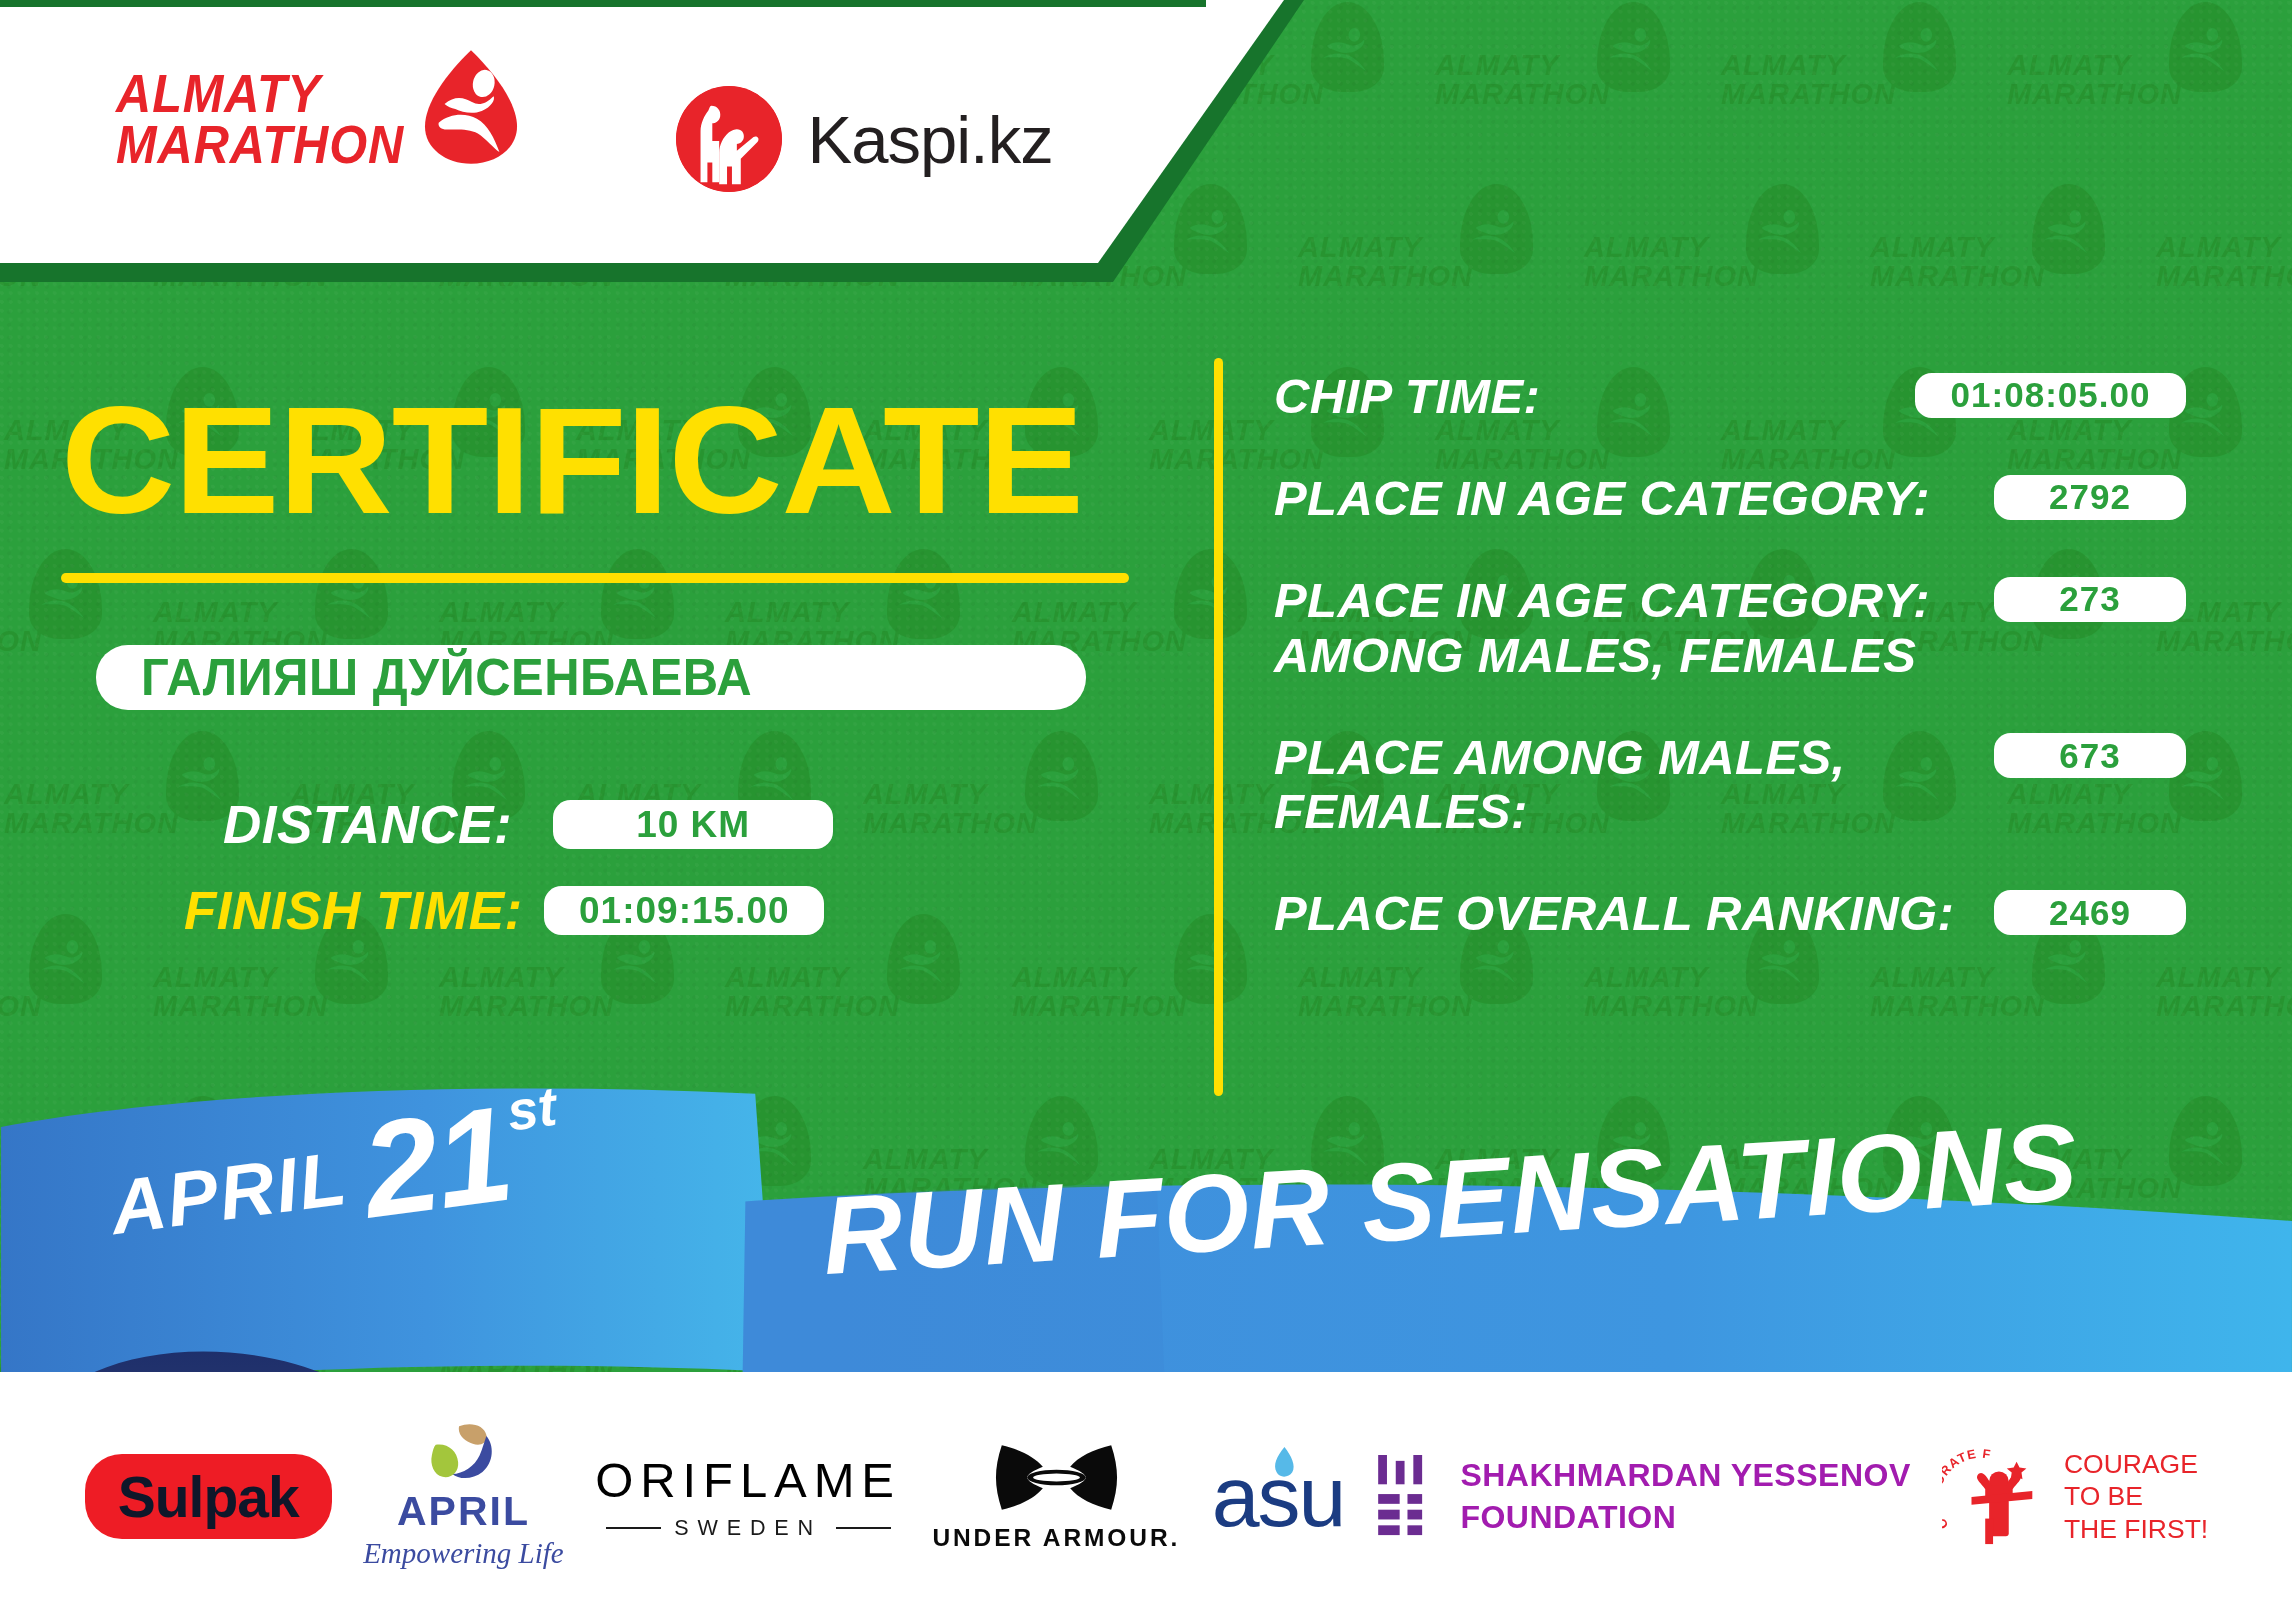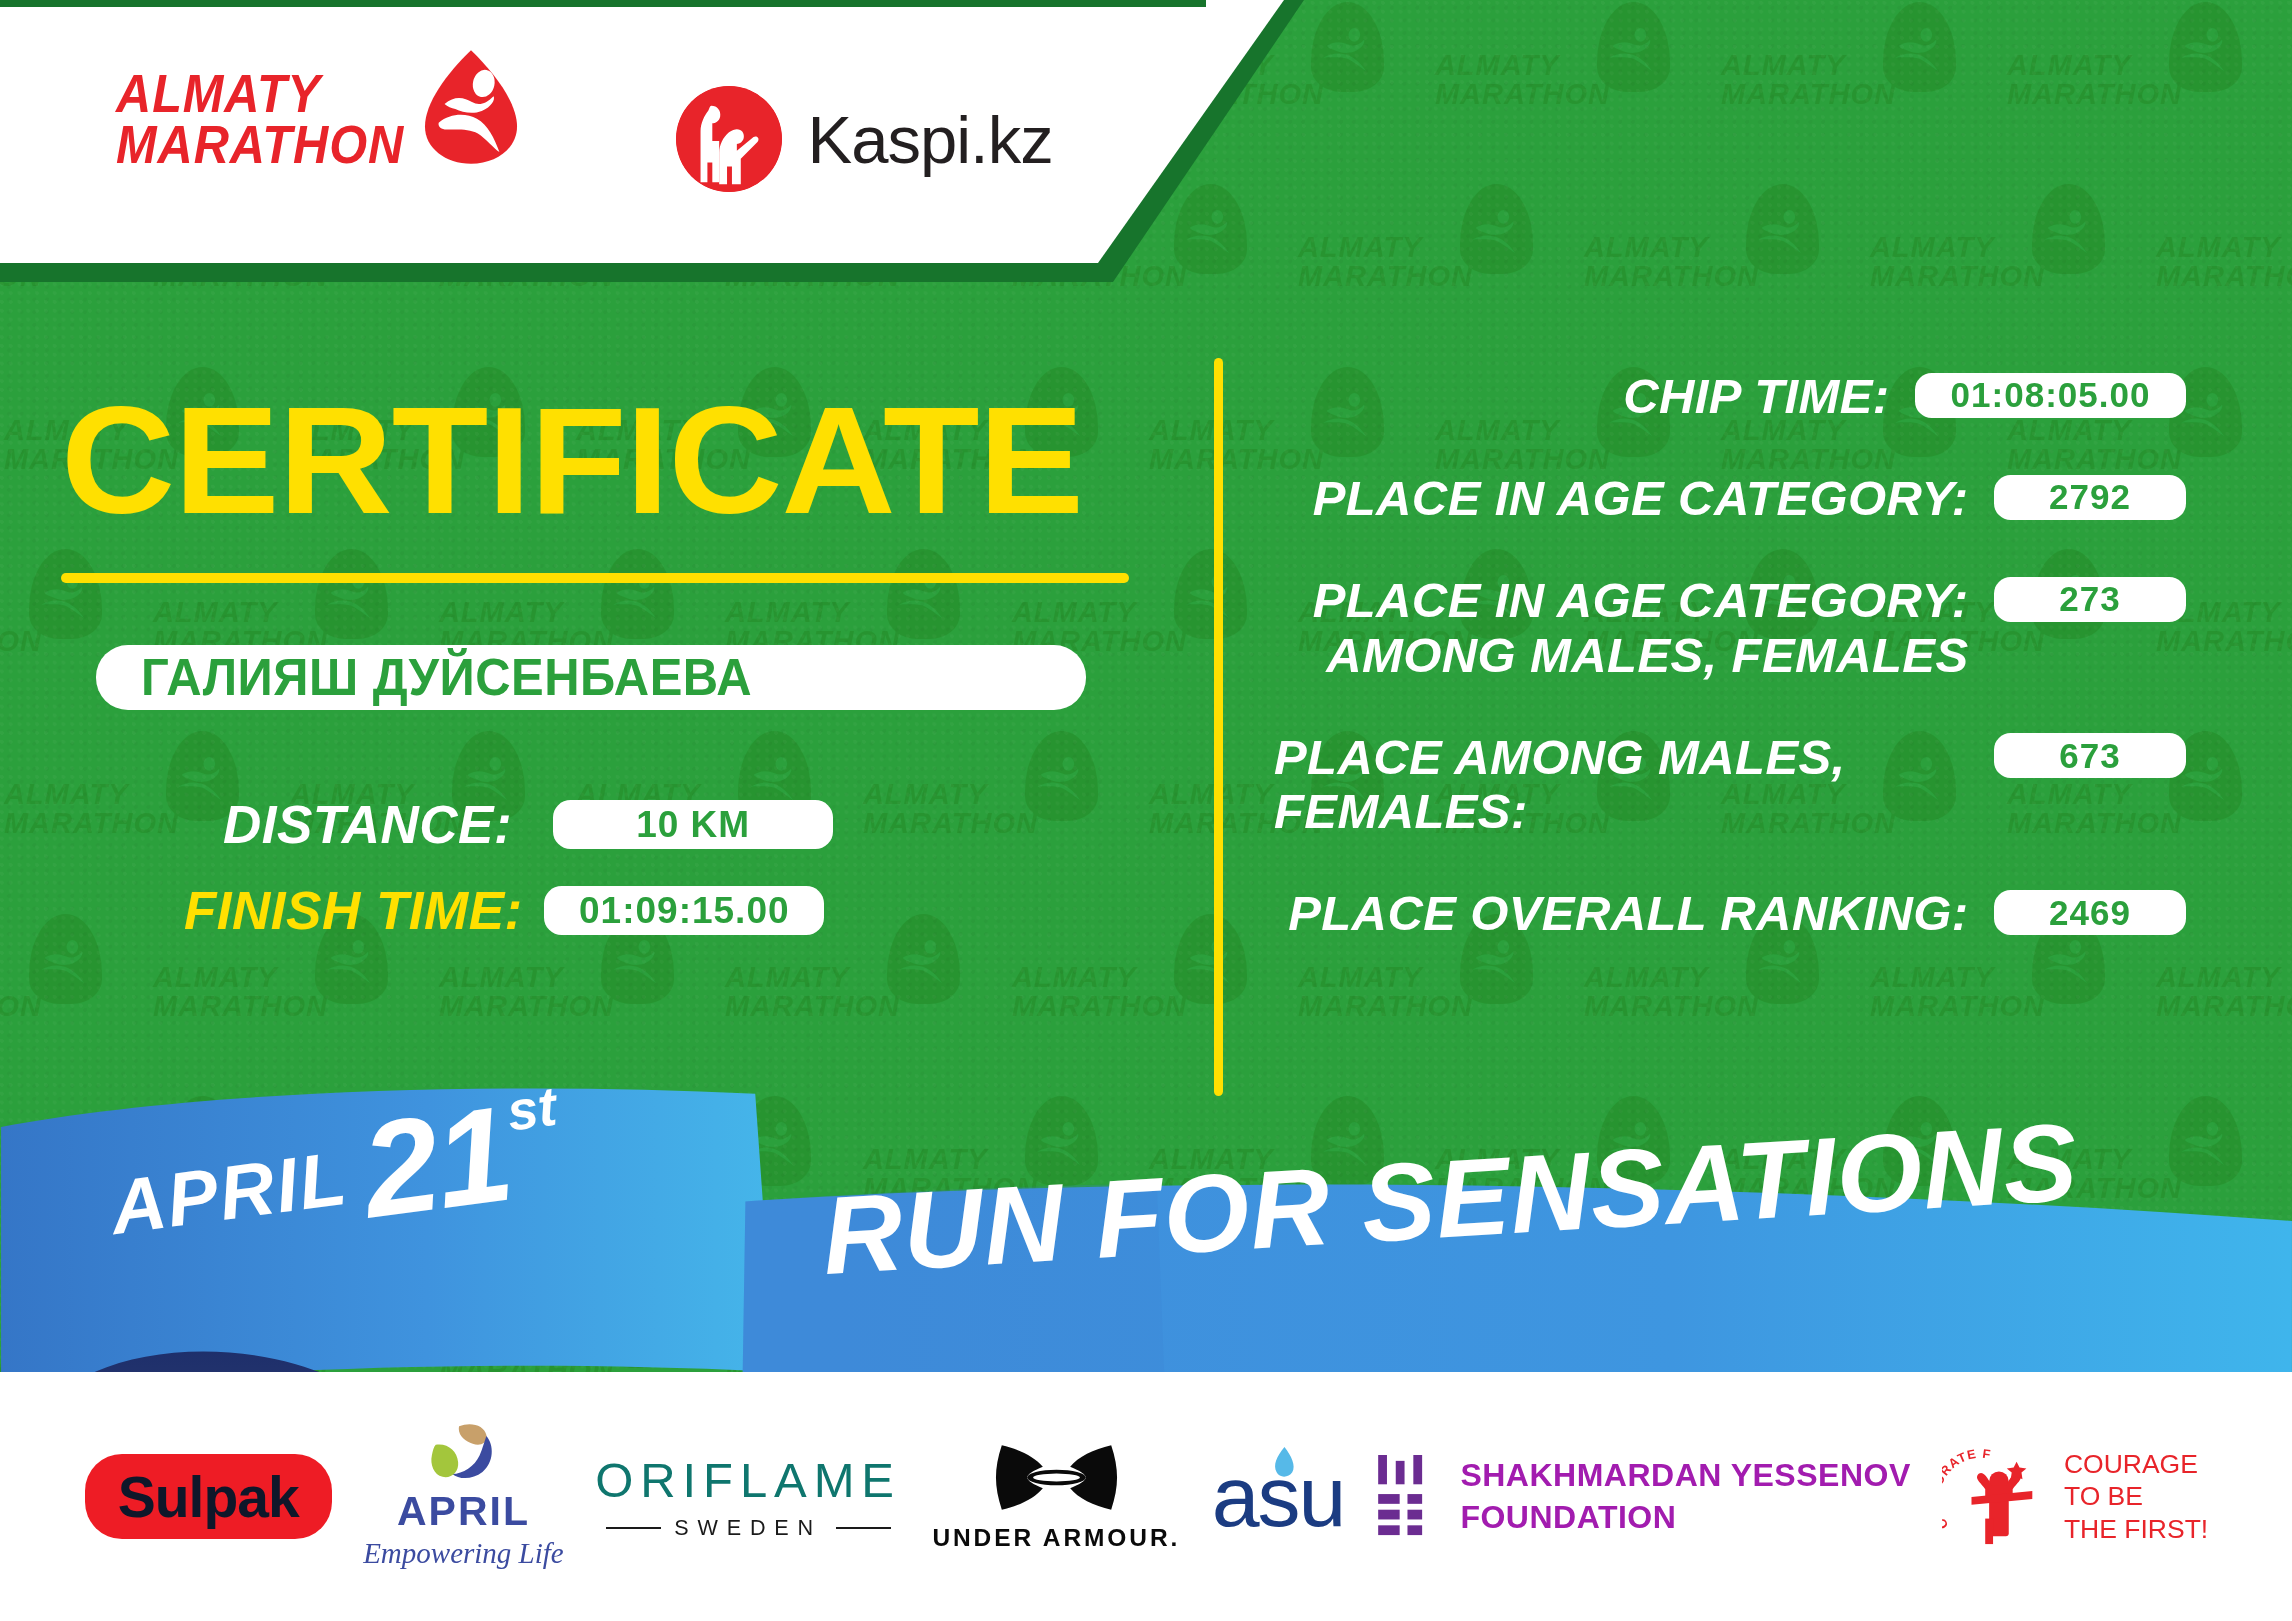--- a/index.html
+++ b/index.html
@@ -265,21 +265,21 @@
     gap: 25.5px;
     margin-bottom: 47px;
   }
   .srow .slbl {
     font-family: "Liberation Sans Narrow", "Liberation Sans", sans-serif;
     font-weight: 700;
     font-style: italic;
     font-size: 49px;
     line-height: 1.12;
     color: #ffffff;
-    text-align: right;
+    text-align: left;
     letter-spacing: 0.4px;
     flex: 1;
   }
   .srow .spill {
     flex: none;
     margin-top: 3.9px;
     width: 192px;
     height: 45px;
     background: #ffffff;
     border-radius: 16.7px;
@@ -400,21 +400,21 @@
     font-size: 29px;
     color: #3b4ba0;
     margin-top: 2px;
   }
 
   .sp-oriflame { flex-direction: column; align-items: center; }
   .sp-oriflame .ori-name {
     font-family: "Liberation Sans", sans-serif;
     font-weight: 400;
     font-size: 49px;
-    color: #0f766e;
+    color: #000000;
     letter-spacing: 6.9px;
   }
   .sp-oriflame .ori-sub {
     display: flex; align-items: center; gap: 13.7px; margin-top: 7.8px;
   }
   .sp-oriflame .ori-sub i { display: block; width: 55px; height: 2px; background: #1a1a1a; }
   .sp-oriflame .ori-sub span {
     font-family: "Liberation Sans", sans-serif;
     font-size: 21.6px;
     color: #1a1a1a;

